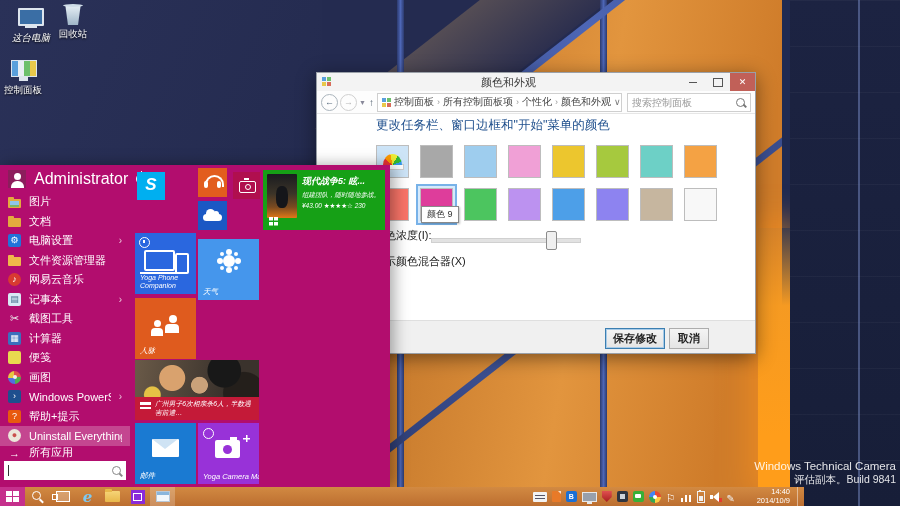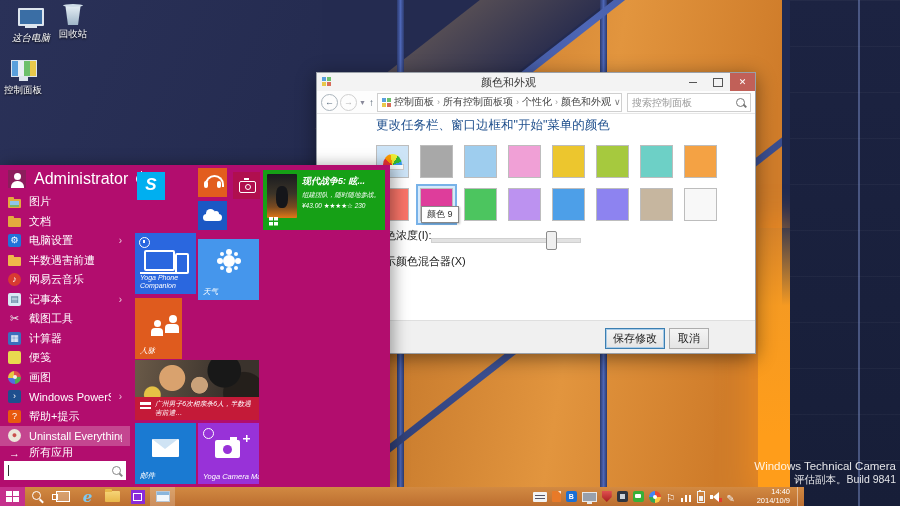--- a/index.html
+++ b/index.html
@@ -100,21 +100,21 @@
   .swin.auto::before{content:'';position:absolute;left:6px;bottom:7px;width:19px;height:4px;background:#fff;border:1px solid #ccc;}
   .swin.auto::after{content:'';position:absolute;left:6px;top:8px;width:19px;height:11px;
     border-radius:50% 50% 0 0/100% 100% 0 0;
     background:conic-gradient(from 270deg at 50% 100%,#e33 0 11%,#f90 11% 22%,#ee3 22% 33%,#3b3 33% 44%,#39e 44% 55%,#83e 55% 66%,#e3e 66% 75%,transparent 75%);}
   .color-tooltip{position:absolute;left:104px;top:133px;background:#fff;border:1px solid #8a8a8a;
     font-size:9px;color:#333;padding:1px 5px;box-shadow:1px 1px 2px rgba(0,0,0,.25);z-index:6;}
   .intensity-label{position:absolute;left:57px;top:155px;font-size:11px;color:#1a1a1a;}
   .slider-track{position:absolute;left:114px;top:165px;width:148px;height:3px;background:#e2e2e2;border:1px solid #d0d0d0;}
   .slider-thumb{position:absolute;left:229px;top:158px;width:9px;height:17px;background:#f0f0f0;border:1px solid #8c8c8c;border-radius:2px;}
   .mixer-label{position:absolute;left:57px;top:181px;font-size:11px;color:#1a1a1a;}
-  .win-footer{position:absolute;left:0;right:0;bottom:0;height:32px;background:#f0f0f0;border-top:1px solid #dfdfdf;}
+  .win-footer{position:absolute;left:0;right:0;bottom:0;height:32px;background:#f0f0f0;border-top:1px solid #dfdfdf;font-weight:bold;}
   .btn{position:absolute;top:7px;height:21px;font-size:11px;color:#222;background:linear-gradient(#f4f4f4,#e4e4e4);
     border:1px solid #adadad;display:flex;align-items:center;justify-content:center;box-sizing:border-box;}
   .btn-save{left:288px;width:60px;border-color:#3c7fb1;box-shadow:0 0 0 1px #a8cbe8 inset;}
   .btn-cancel{left:352px;width:40px;}
 
   
   .start-menu{left:0;top:165px;width:390px;height:322px;background:var(--accent,#b20d6e);
     box-shadow:4px 0 14px rgba(0,0,0,.35);color:#fff;}
   .sm-header{position:absolute;left:0;top:3px;width:130px;height:21px;display:flex;align-items:center;padding:0 8px;gap:8px;box-sizing:border-box;}
   .avatar{width:18px;height:18px;background:#8c1d5c;position:relative;overflow:hidden;flex:none;}
@@ -178,21 +178,21 @@
   .yg-clock{position:absolute;left:4px;top:4px;width:9px;height:9px;border:1.5px solid #fff;border-radius:50%;}
   .yg-clock::after{content:'';position:absolute;left:3px;top:1.5px;width:1.5px;height:3.5px;background:#fff;}
   .yg-laptop{position:absolute;left:9px;top:17px;width:27px;height:17px;border:2px solid #fff;border-radius:2px;}
   .yg-laptop::after{content:'';position:absolute;left:-6px;bottom:-5px;width:38px;height:2px;background:#fff;}
   .yg-phone{position:absolute;right:7px;top:20px;width:10px;height:17px;border:2px solid #fff;border-radius:2px;background:#2a67df;}
   .t-yoga .tlabel{font-size:7px;line-height:8px;white-space:normal;width:46px;bottom:4px;}
   .t-weather{left:198px;top:74px;width:61px;height:61px;}
   .sun-icon{position:absolute;left:25px;top:16px;width:12px;height:12px;background:#fff;border-radius:50%;
     box-shadow:0 -9px 0 -3px #fff,0 9px 0 -3px #fff,-9px 0 0 -3px #fff,9px 0 0 -3px #fff,
     -7px -7px 0 -4px #fff,7px -7px 0 -4px #fff,-7px 7px 0 -4px #fff,7px 7px 0 -4px #fff;}
-  .t-people{left:135px;top:133px;width:39px;height:61px;padding-left:8px;}
+  .t-people{left:135px;top:133px;width:61px;height:61px;}
   .person{position:absolute;width:12px;height:8px;background:#fff;border-radius:4px 4px 0 0;}
   .person::before{content:'';position:absolute;left:3px;top:-8px;width:7px;height:7px;border-radius:50%;background:#fff;}
   .person.p1{left:16px;top:30px;}
   .person.p2{left:30px;top:26px;width:14px;height:9px;}
   .person.p2::before{left:3.5px;width:8px;height:8px;top:-9px;}
   .t-news{left:135px;top:195px;width:124px;height:60px;background-color:#4a4038;
     background-image:radial-gradient(circle at 72% 18%,#181818 0 16%,transparent 17%),
       radial-gradient(circle at 30% 30%,#d9a26e 0 13%,transparent 14%),
       radial-gradient(circle at 14% 58%,#e5c245 0 7%,transparent 8%),
       radial-gradient(circle at 52% 42%,#caa27a 0 11%,transparent 12%),
@@ -423,21 +423,21 @@
           <span class="sm-ic sh-folder" style="background: rgb(227, 170, 62);"></span>
           <span class="sm-lb">文档</span>
         </div>
         <div class="sm-item">
           <span class="sm-ic sh-box" style="background: rgb(34, 115, 217);">⚙</span>
           <span class="sm-lb">电脑设置</span>
           <span class="sm-ch">›</span>
         </div>
         <div class="sm-item">
           <span class="sm-ic sh-folder" style="background: rgb(240, 184, 74);"></span>
-          <span class="sm-lb">半数遇害前遭</span>
+          <span class="sm-lb">文件资源管理器</span>
         </div>
         <div class="sm-item">
           <span class="sm-ic sh-circle" style="background: rgb(216, 58, 49);">♪</span>
           <span class="sm-lb">网易云音乐</span>
         </div>
         <div class="sm-item">
           <span class="sm-ic sh-box" style="background: rgb(216, 233, 245); color: rgb(73, 112, 142);">▤</span>
           <span class="sm-lb">记事本</span>
           <span class="sm-ch">›</span>
         </div>

